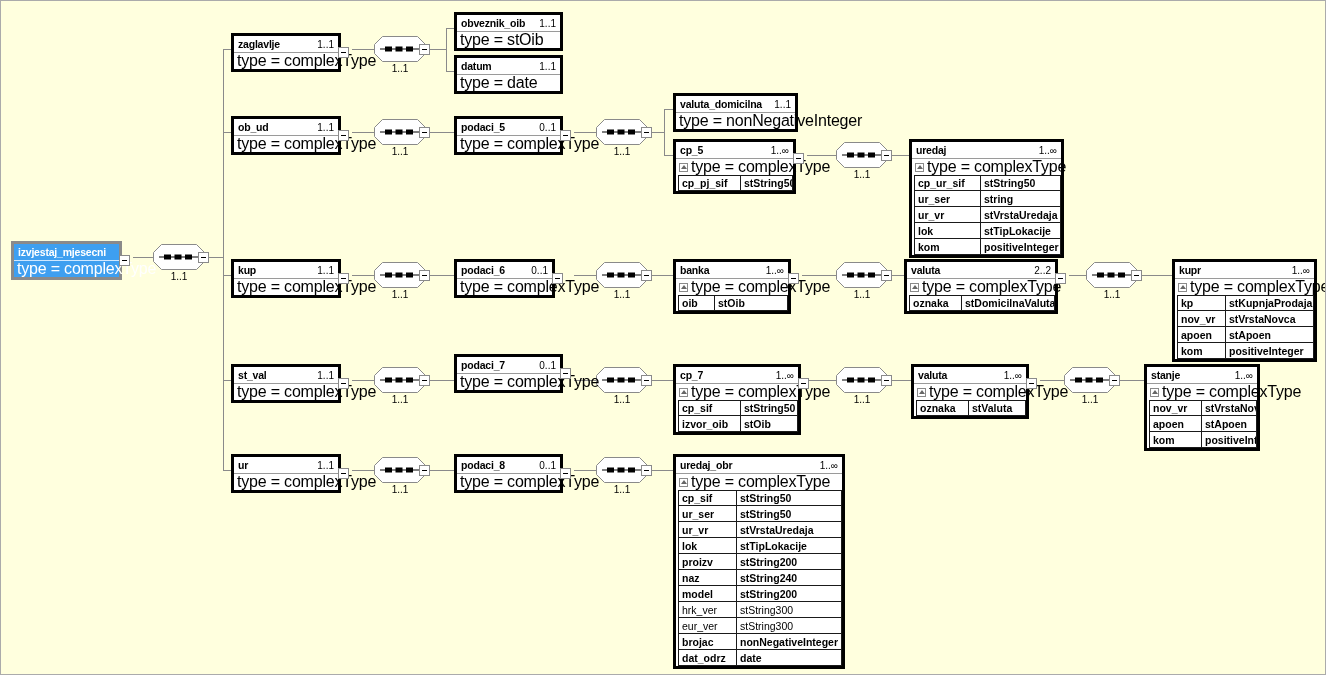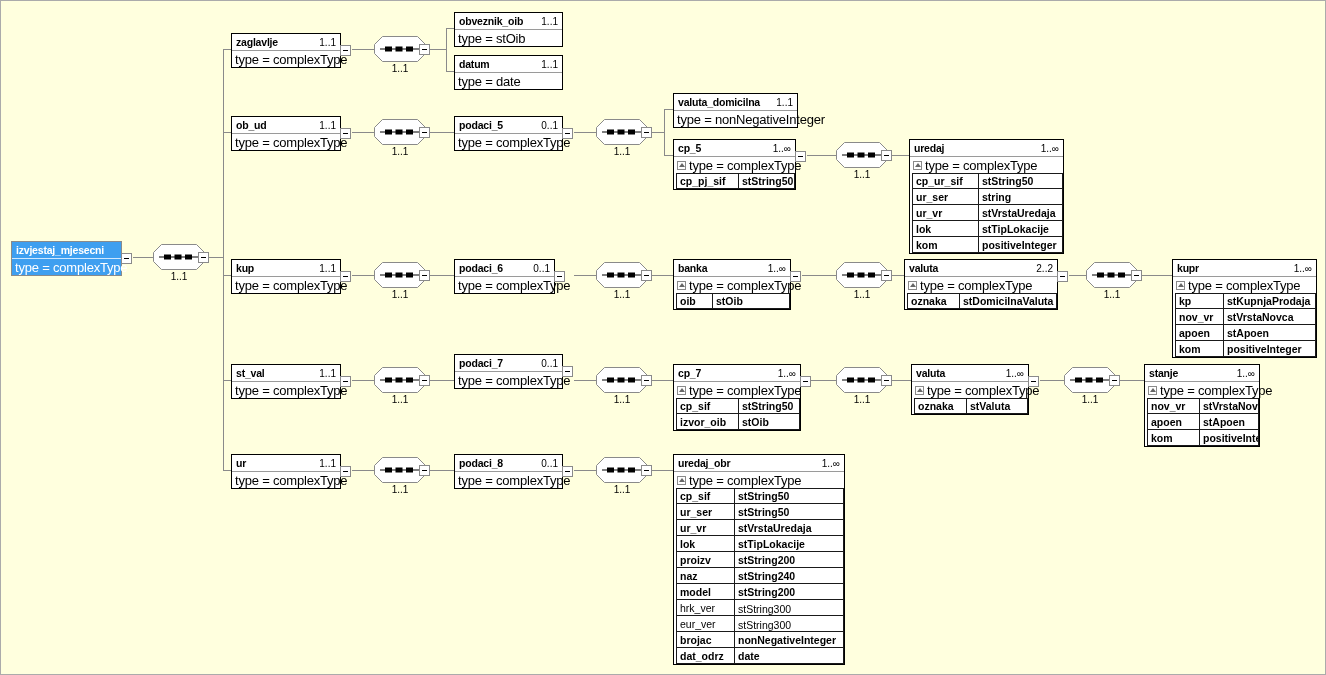--- a/index.html
+++ b/index.html
@@ -1,36 +1,36 @@
 <!DOCTYPE html>
 <html><head>
 <meta charset="utf-8">
 <style>
   html,body{margin:0;padding:0;background:#fff;}
   .canvas{position:relative;width:1326px;height:675px;background:#FFFFDE;border:1px solid #ABABAB;
           box-sizing:border-box;font-family:"Liberation Sans",sans-serif;overflow:hidden;}
-  .node{position:absolute;background:#fff;border:1px solid #000000;box-sizing:border-box;}
+  .node{position:absolute;background:#fff;border:3px solid #000000;box-sizing:border-box;}
   .nrow{height:17px;border-bottom:1px solid #9A9A9A;display:flex;justify-content:space-between;
         align-items:center;padding:0 4px;box-sizing:border-box;}
   .nname{font-weight:bold;font-size:10.5px;letter-spacing:-0.2px;white-space:nowrap;color:#000;}
   .ncard{font-size:10px;white-space:nowrap;margin-left:5px;color:#000;}
-  .trow{height:16px;display:flex;align-items:center;font-size:13px;letter-spacing:-0.2px;
+  .trow{height:16px;display:flex;align-items:center;font-size:16px;letter-spacing:-0.2px;
         padding-left:3px;box-sizing:border-box;color:#000;white-space:nowrap;}
   .node.selected{background:#3E9FF0;border-color:#8a8a8a;}
   .node.selected .nname,.node.selected .trow{color:#fff;}
   .node.selected .nrow{border-bottom-color:#cfe8ff;}
   .attr-toggle{width:9px;height:9px;border:1px solid #8a8a8a;background:#fff;display:inline-flex;
         align-items:center;justify-content:center;margin-right:3px;flex:none;box-sizing:border-box;}
   .tri{width:0;height:0;border-left:3px solid transparent;border-right:3px solid transparent;
         border-bottom:4px solid #666;}
   .attrs{margin-left:2px;}
   .arow{display:flex;height:16px;box-sizing:border-box;border:1px solid #1A1A1A;border-top:none;
         background:#fff;font-size:10.5px;font-weight:bold;align-items:center;color:#000;}
   .arow:first-child{border-top:1px solid #1A1A1A;}
-  .arow.opt{font-weight:normal;align-items:flex-end;}
+  .arow.opt{font-weight:normal;}
   .acol-n{padding:0 3px;border-right:1px solid #1A1A1A;height:100%;display:flex;align-items:center;
         box-sizing:border-box;flex:none;white-space:nowrap;overflow:hidden;}
   .acol-t{padding:0 3px;white-space:nowrap;overflow:hidden;}
   .sq{position:absolute;width:11px;height:11px;background:#fff;border:1px solid #8a8a8a;
         box-sizing:border-box;display:flex;align-items:center;justify-content:center;right:-11px;}
   .sq .minus{width:5px;height:1px;background:#000;}
   .seq{position:absolute;width:52px;height:26px;}
   .seq svg{position:absolute;left:0;top:0;}
   .seq svg path{fill:#fff;stroke:#8a8a8a;stroke-width:1;}
   .seq svg line{stroke:#000;stroke-width:1;}

